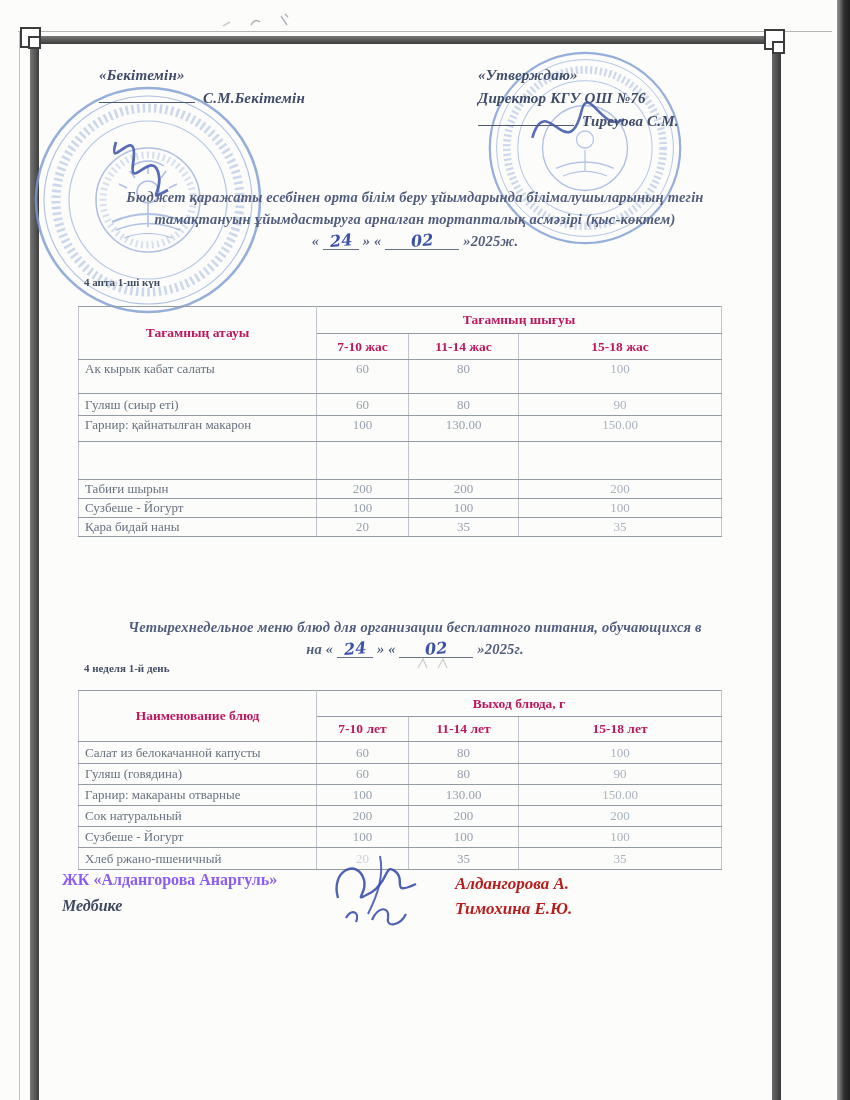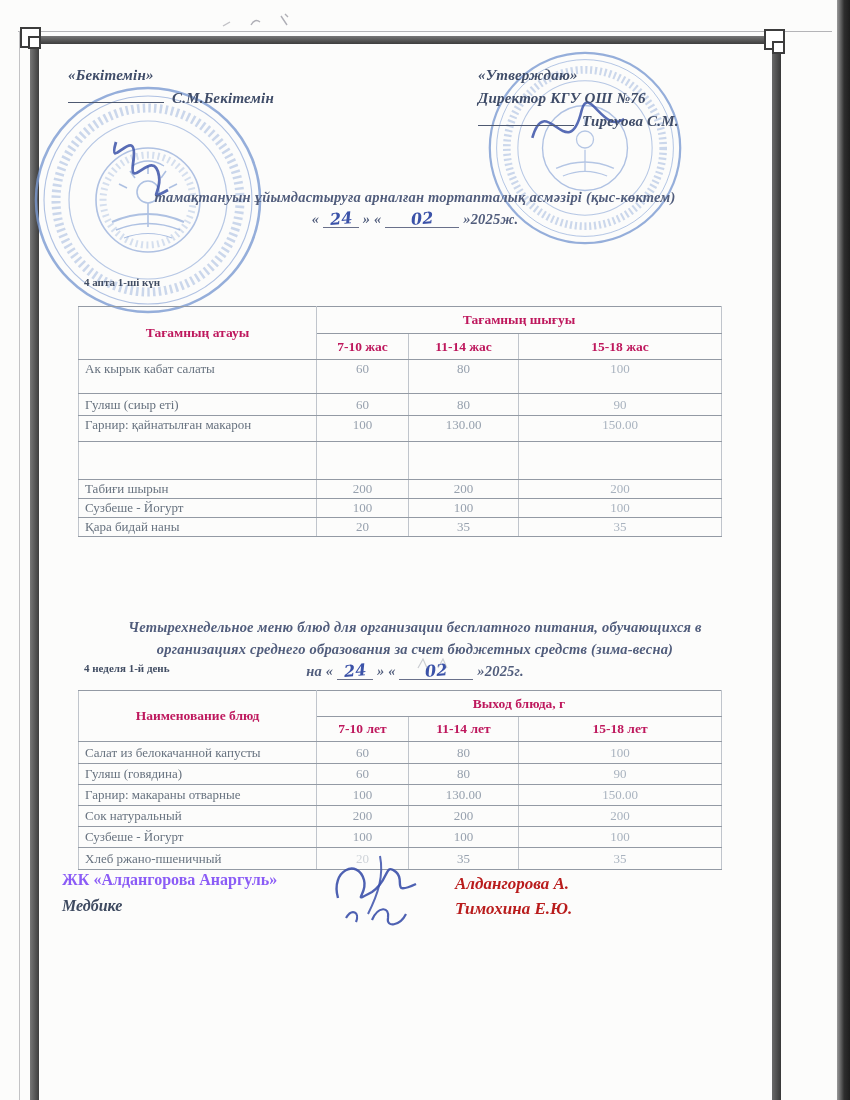--- a/index.html
+++ b/index.html
@@ -21,21 +21,21 @@
                background:linear-gradient(to right,#6a6a6a,#383838);}
   .corner{position:absolute;border:2px solid #3c3c3c;background:#fff;}
   .c-tl-o{left:20px;top:27px;width:17px;height:17px;}
   .c-tl-i{left:28px;top:36px;width:9px;height:9px;}
   .c-tr-o{left:764px;top:29px;width:17px;height:17px;}
   .c-tr-i{left:772px;top:41px;width:9px;height:9px;}
 
   
   .approve{position:absolute;font-weight:bold;font-style:italic;color:#3f4c68;
            font-size:15px;line-height:23px;letter-spacing:.2px;}
-  .approve-left{left:68px;top:64px;width:320px;}
+  .approve-left{left:99px;top:64px;width:320px;}
   .approve-right{left:478px;top:64px;width:292px;}
   .sig-blank{display:inline-block;width:96px;height:13px;border-bottom:1.3px solid #4d5870;
              margin-right:8px;vertical-align:baseline;}
 
   
   .title{position:absolute;left:70px;width:690px;text-align:center;font-weight:bold;
          font-style:italic;color:#515d7c;font-size:14.5px;line-height:22px;letter-spacing:.2px;}
   .title-kz{top:186px;}
   .title-ru{top:616px;}
   .date-line{font-size:14.5px;}
@@ -148,20 +148,21 @@
 
   <div class="approve approve-right">
     <div>«Утверждаю»</div>
     <div>Директор КГУ ОШ №76</div>
     <div>
       <span class="sig-blank"></span><span>Тиреуова С.М.</span>
     </div>
   </div>
 
   <div class="title title-kz">
+    <div>Бюджет қаражаты есебінен орта білім беру ұйымдарында білімалушыларының тегін</div>
     <div>тамақтануын ұйымдастыруға арналған тортапталық асмәзірі (қыс-көктем)</div>
     <div class="date-line">
       <span>«</span>
       <span class="u-slot"><span class="hand">24</span></span>
       <span>» «</span>
       <span class="u-slot month"><span class="hand">02</span></span>
       <span>»2025ж.</span>
     </div>
   </div>
 
@@ -224,21 +225,20 @@
       <td>Қара бидай наны</td>
       <td class="val">20</td>
       <td class="val">35</td>
       <td class="val">35</td>
     </tr>
   </tbody>
     </table>
 
   <div class="title title-ru">
     <div>Четырехнедельное меню блюд для организации бесплатного питания, обучающихся в</div>
-    <div>организациях среднего образования за счет бюджетных средств (зима-весна)</div>
     <div class="date-line">
       <span>на «</span>
       <span class="u-slot"><span class="hand">24</span></span>
       <span>» «</span>
       <span class="u-slot month"><span class="hand">02</span></span>
       <span>»2025г.</span>
     </div>
   </div>
 
   <svg class="pencil2" viewBox="0 0 50 26">

